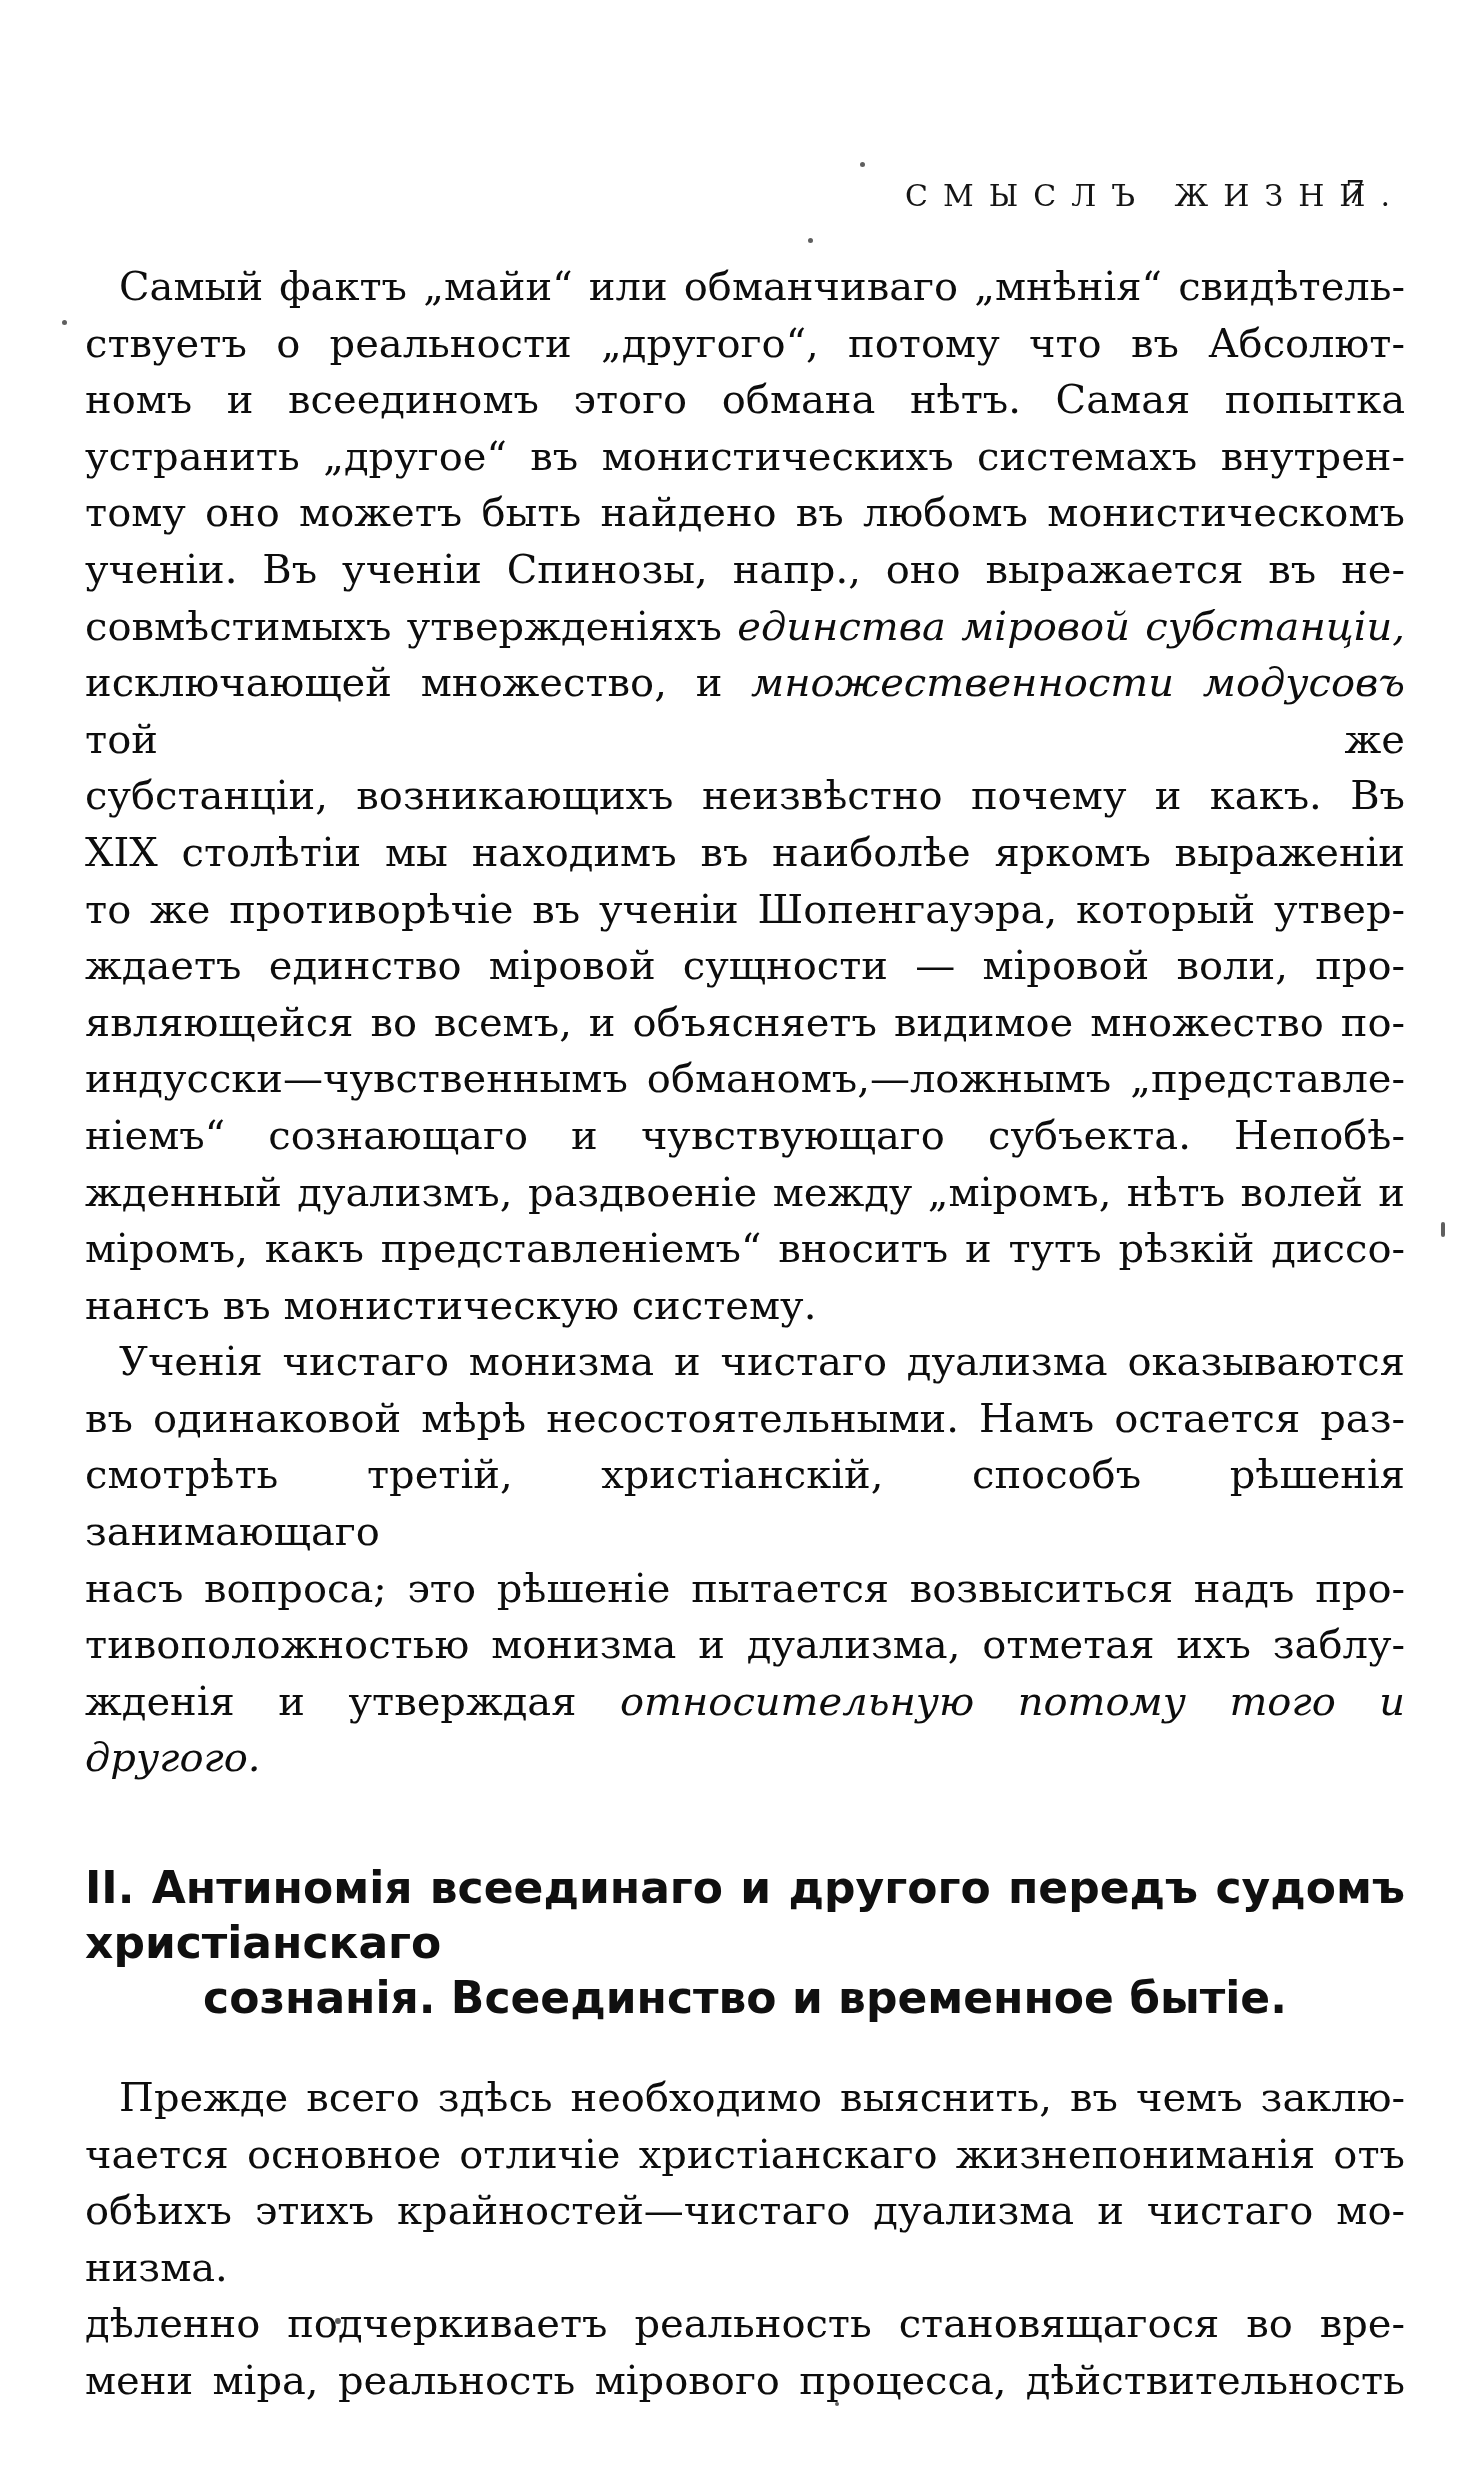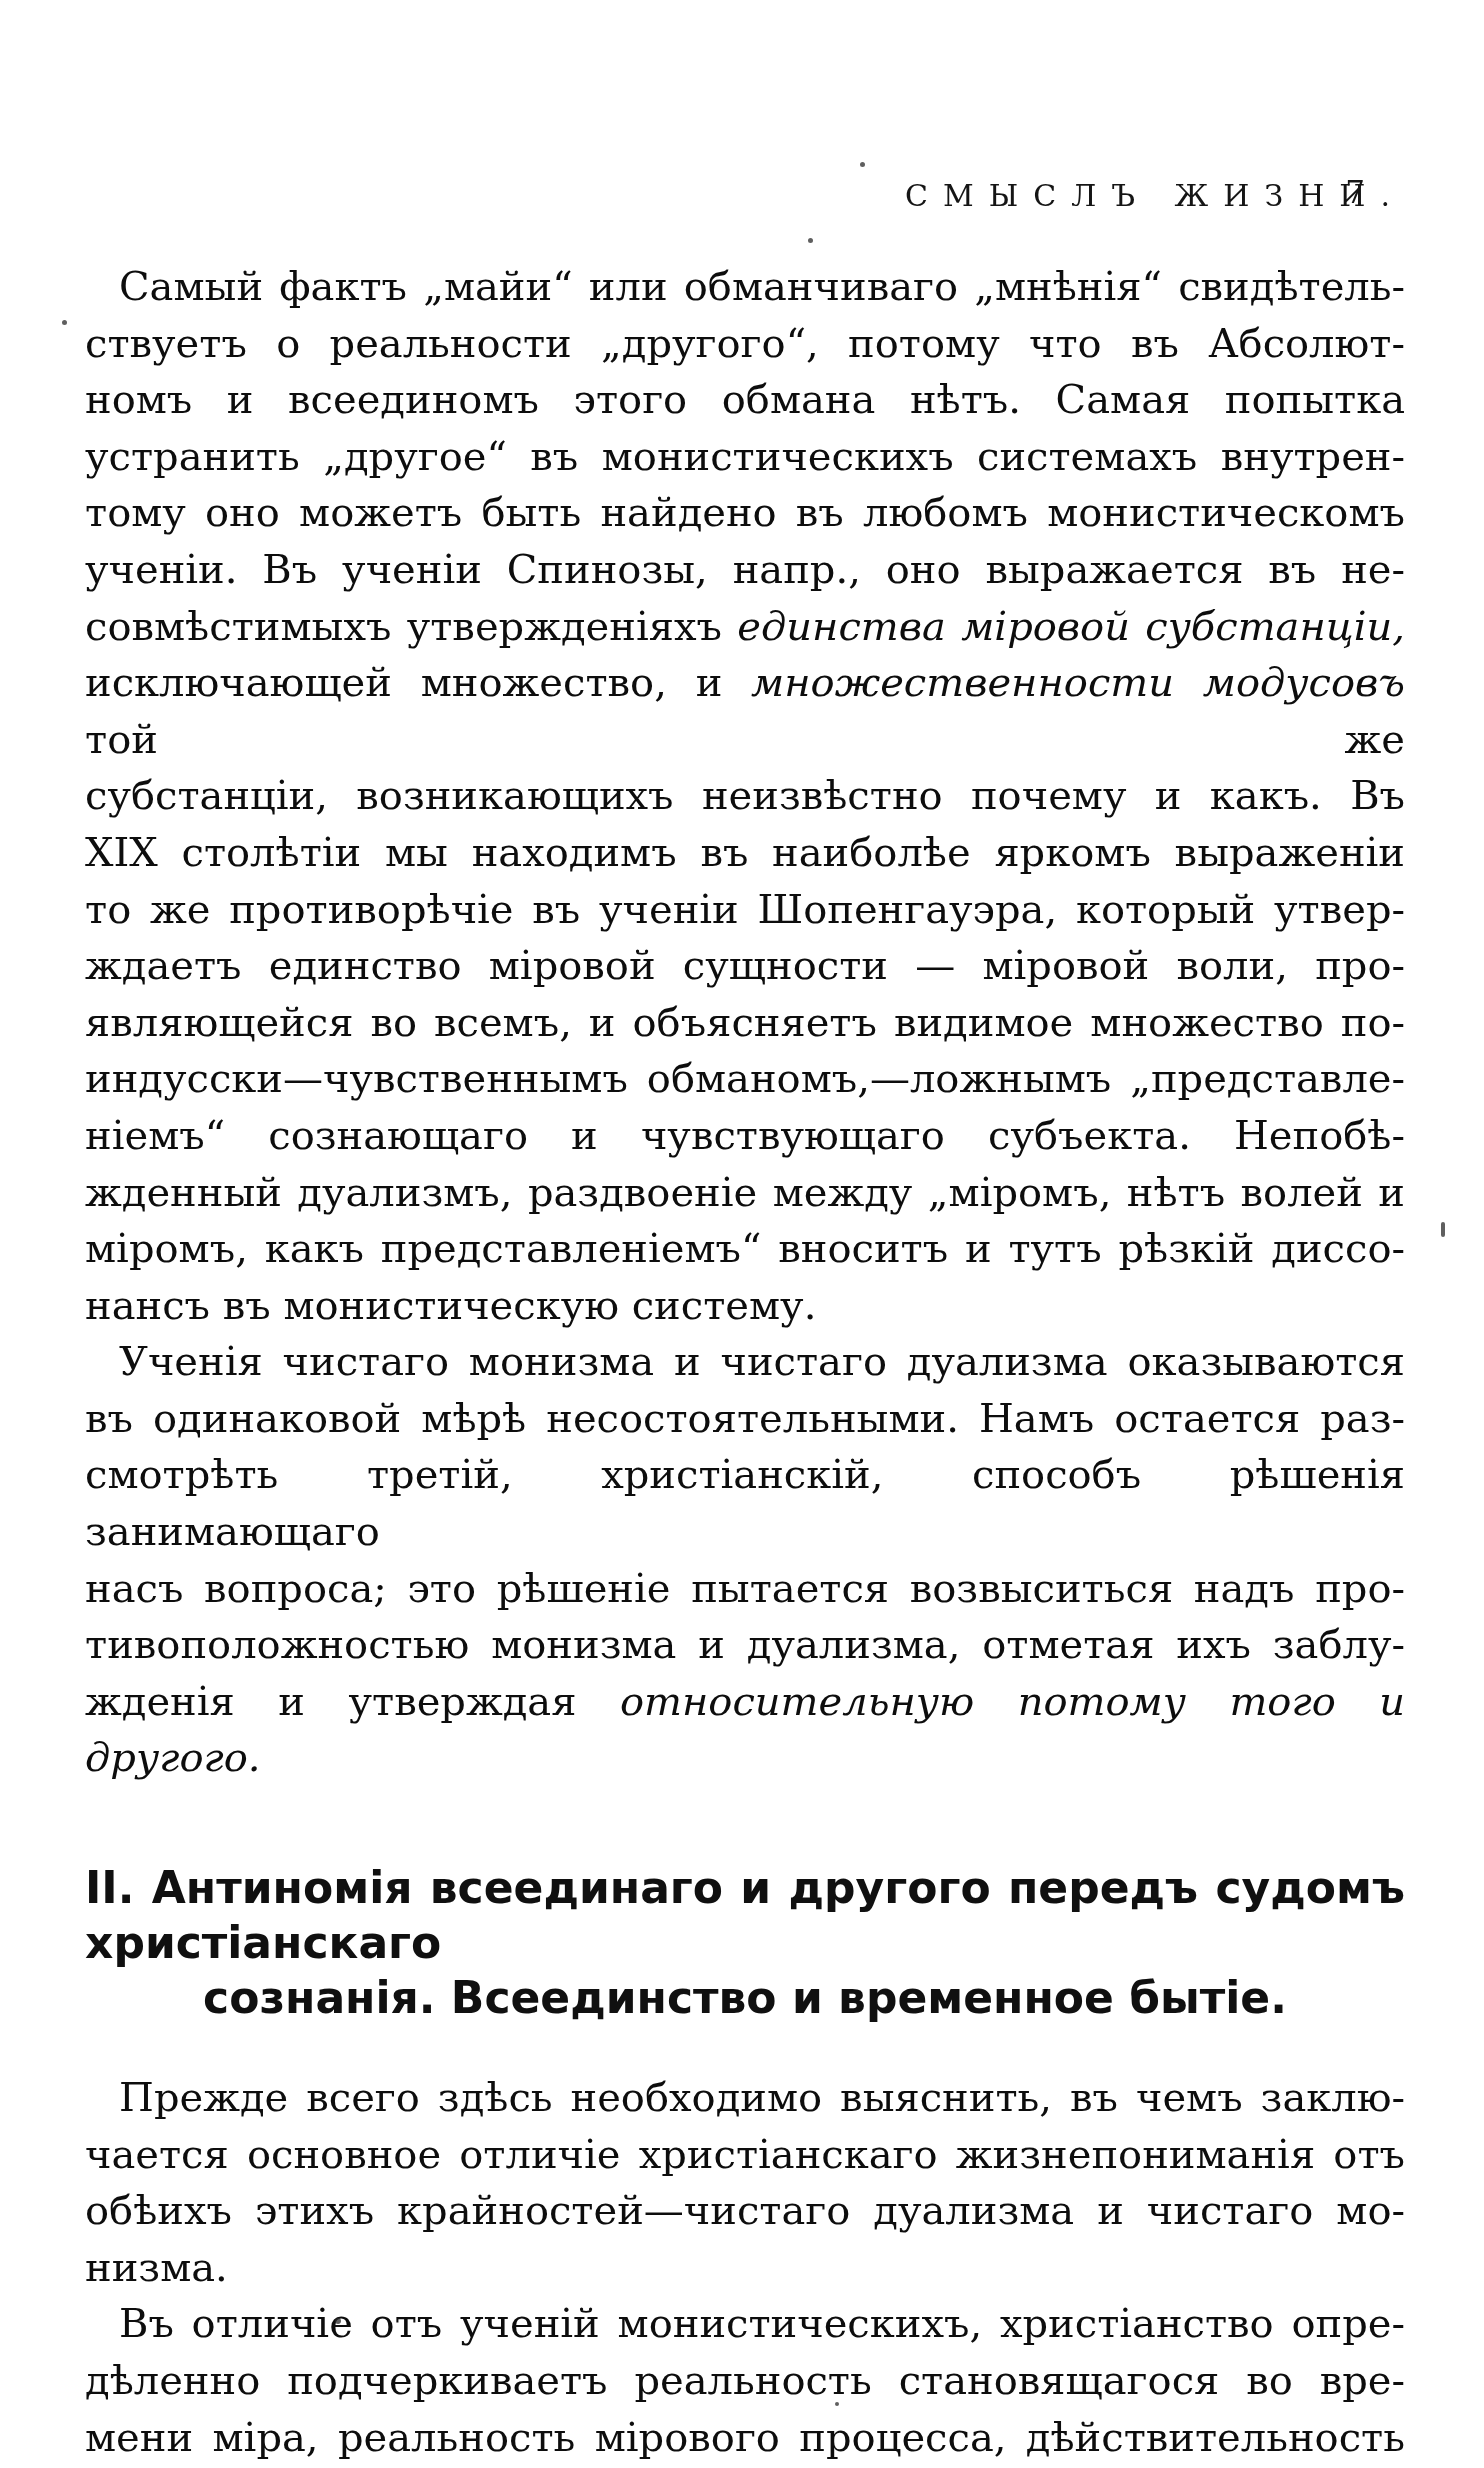--- a/index.html
+++ b/index.html
@@ -131,21 +131,20 @@
         <div class="line"><span>II. Антиномія всеединаго и другого передъ судомъ христіанскаго</span></div>
         <div class="line last center"><span>сознанія. Всеединство и временное бытіе.</span></div>
       </div>
       <div class="para">
         <div class="line first"><span>Прежде всего здѣсь необходимо выяснить, въ чемъ заклю-</span></div>
         <div class="line"><span>чается основное отличіе христіанскаго жизнепониманія отъ</span></div>
         <div class="line"><span>обѣихъ этихъ крайностей—чистаго дуализма и чистаго мо-</span></div>
         <div class="line last"><span>низма.</span></div>
       </div>
       <div class="para">
-        <div class="line first"><span>Въ отличіе отъ ученій монистическихъ, христіанство опре-</span></div>
         <div class="line"><span>дѣленно подчеркиваетъ реальность становящагося во вре-</span></div>
         <div class="line"><span>мени міра, реальность мірового процесса, дѣйствительность</span></div>
       </div>
     </main>
 
   <div class="speck s1"></div>
   <div class="speck s2"></div>
   <div class="speck s3"></div>
   <div class="speck s4"></div>
   <div class="speck s5"></div>

